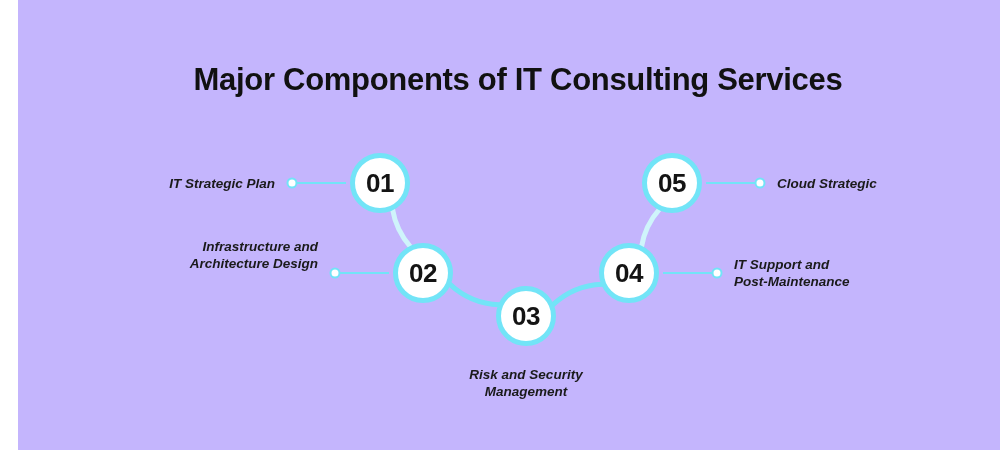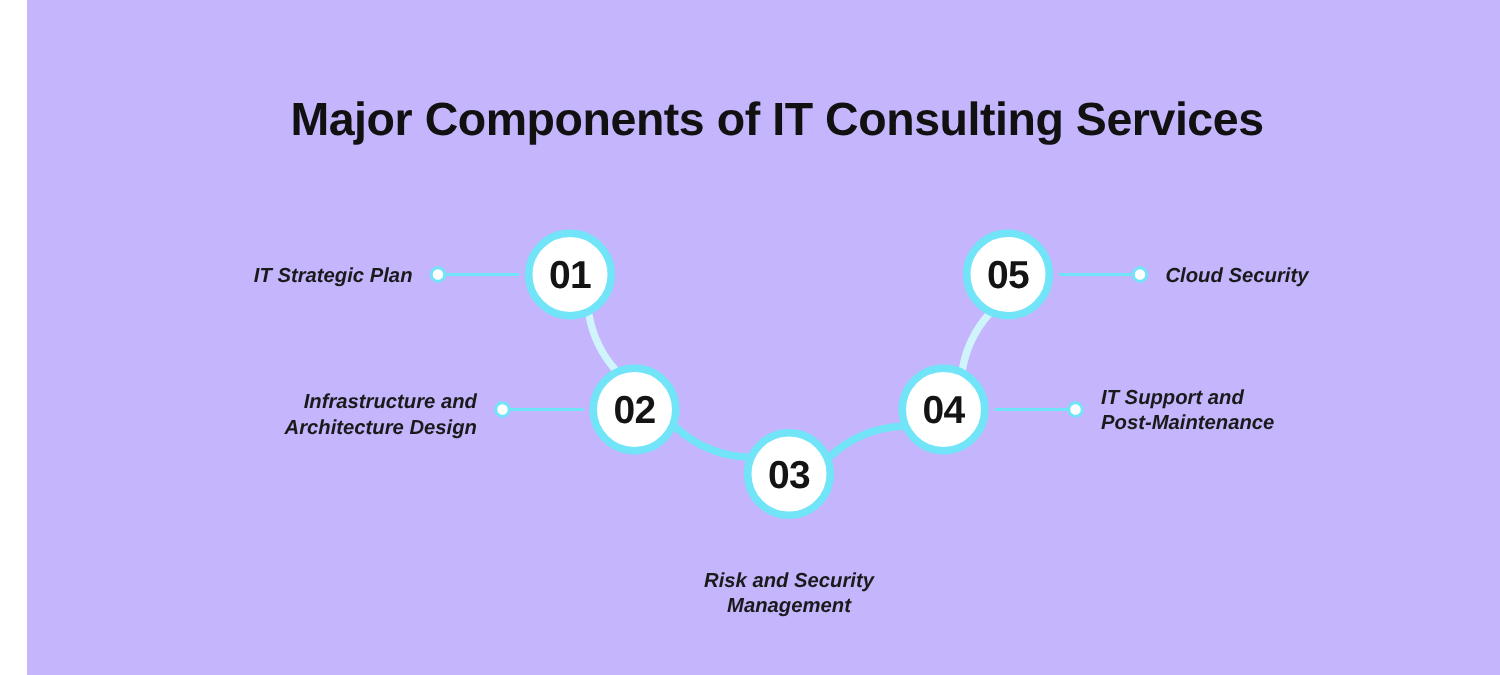--- a/index.html
+++ b/index.html
@@ -172,23 +172,23 @@
         </g>
         <g>
           <circle cx="654" cy="183" r="27.5" fill="#ffffff" stroke="#72E4F7" stroke-width="5"></circle>
           <text x="654" y="192" text-anchor="middle" class="node-num">05</text>
         </g>
       </g>
   </svg>
 
   <div id="labels">
       <div class="label right-align" style="right: 743px; top: 175px;">IT Strategic Plan</div>
-      <div class="label right-align" style="right: 700px; top: 259px;">Infrastructure and
+      <div class="label right-align" style="right: 700px; top: 238px;">Infrastructure and
 Architecture Design</div>
-      <div class="label center-align" style="left: 358px; width: 300px; top: 378px;">Risk and Security
+      <div class="label center-align" style="left: 358px; width: 300px; top: 366px;">Risk and Security
 Management</div>
       <div class="label left-align" style="left: 716px; top: 256px;">IT Support and
 Post-Maintenance</div>
-      <div class="label left-align" style="left: 759px; top: 175px;">Cloud Security</div>
+      <div class="label left-align" style="left: 759px; top: 175px;">Cloud Strategic</div>
     </div>
 
 
 </div>
 
 </body></html>

